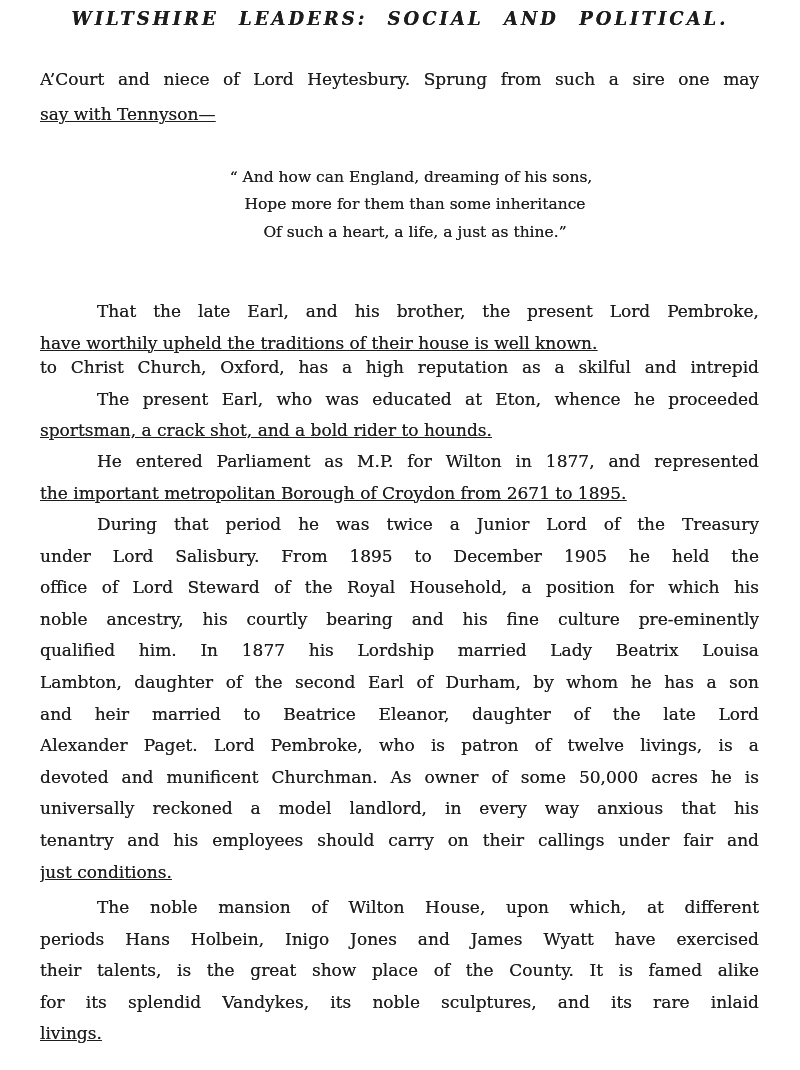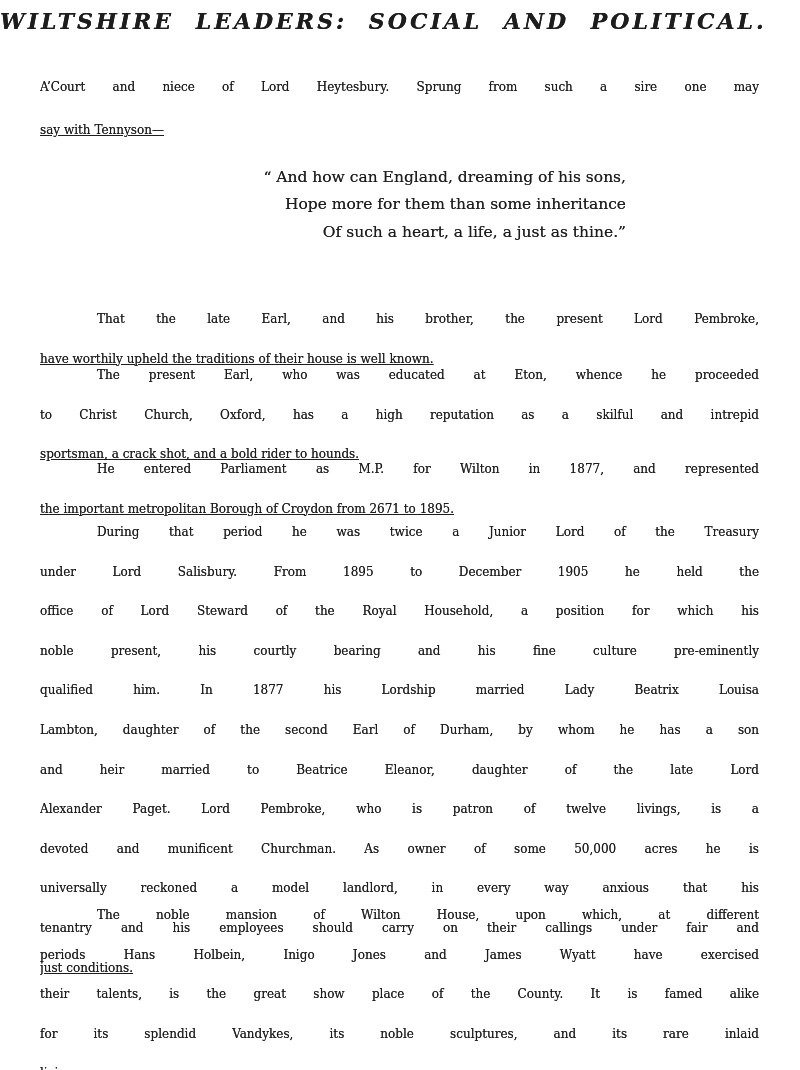--- a/index.html
+++ b/index.html
@@ -15,64 +15,63 @@
     background: var(--paper, #ffffff);
     color: var(--ink, #1d1d1d);
     font-family: "DejaVu Serif", "Liberation Serif", serif;
     overflow: hidden;
   }
   .running-head {
     position: absolute;
     top: 8px;
     left: 0;
     width: 100%;
-    text-align: left;
+    text-align: center;
     font-style: italic;
     font-weight: 700;
-    font-size: 22px;
+    font-size: 18px;
     letter-spacing: 3px;
     word-spacing: 11px;
     white-space: nowrap;
     text-shadow: 0 0 0.5px currentColor;
   }
   .block {
     position: absolute;
     left: 40px;
     width: 719px;
   }
   .para .line {
-    font-size: 12px;
+    font-size: 17px;
     line-height: 31.6px;
     height: 31.6px;
     overflow: hidden;
     text-align: justify;
     text-align-last: justify;
     text-shadow: 0 0 0.55px rgba(20,20,20,0.75);
-    margin-top: 8px;
   }
   .para .line.last {
     text-align-last: left;
     text-decoration: underline;
   }
   .para.indent .line.first {
     text-indent: 57px;
   }
   .para.p1 .line {
     line-height: 35px;
     height: 35px;
   }
   .verse {
     left: 196px;
     width: 430px;
   }
   .verse .line {
     font-size: 15.5px;
     line-height: 27.3px;
     height: 27.3px;
-    text-align: right;
+    text-align: center;
     padding-left: 8px;
     text-shadow: 0 0 0.5px rgba(20,20,20,0.75);
     white-space: nowrap;
   }
   .verse .line.first {
     padding-left: 0;
   }
 </style>
 </head>
 <body>
@@ -91,35 +90,35 @@
       <div class="line">Hope more for them than some inheritance</div>
       <div class="line last">Of such a heart, a life, a just as thine.”</div>
     </div>
 
   <div class="block para indent" style="top:296px">
       <div class="line first">That the late Earl, and his brother, the present Lord Pembroke,</div>
       <div class="line last">have worthily upheld the traditions of their house is well known.</div>
     </div>
 
   <div class="block para indent" style="top:352px">
+      <div class="line">to Christ Church, Oxford, has a high reputation as a skilful and intrepid</div>
       <div class="line first">The present Earl, who was educated at Eton, whence he proceeded</div>
-      <div class="line">to Christ Church, Oxford, has a high reputation as a skilful and intrepid</div>
       <div class="line last">sportsman, a crack shot, and a bold rider to hounds.</div>
     </div>
 
   <div class="block para indent" style="top:446px">
       <div class="line first">He entered Parliament as M.P. for Wilton in 1877, and represented</div>
       <div class="line last">the important metropolitan Borough of Croydon from 2671 to 1895.</div>
     </div>
 
   <div class="block para indent" style="top:509px">
       <div class="line first">During that period he was twice a Junior Lord of the Treasury</div>
       <div class="line">under Lord Salisbury.  From 1895 to December 1905 he held the</div>
       <div class="line">office of Lord Steward of the Royal Household, a position for which his</div>
-      <div class="line">noble present, his courtly bearing and his fine culture pre-eminently</div>
+      <div class="line">noble ancestry, his courtly bearing and his fine culture pre-eminently</div>
       <div class="line">qualified him.  In 1877 his Lordship married Lady Beatrix Louisa</div>
       <div class="line">Lambton, daughter of the second Earl of Durham, by whom he has a son</div>
       <div class="line">and heir married to Beatrice Eleanor, daughter of the late Lord</div>
       <div class="line">Alexander Paget.  Lord Pembroke, who is patron of twelve livings, is a</div>
       <div class="line">devoted and munificent Churchman.  As owner of some 50,000 acres he is</div>
       <div class="line">universally reckoned a model landlord, in every way anxious that his</div>
       <div class="line">tenantry and his employees should carry on their callings under fair and</div>
       <div class="line last">just conditions.</div>
     </div>
 

